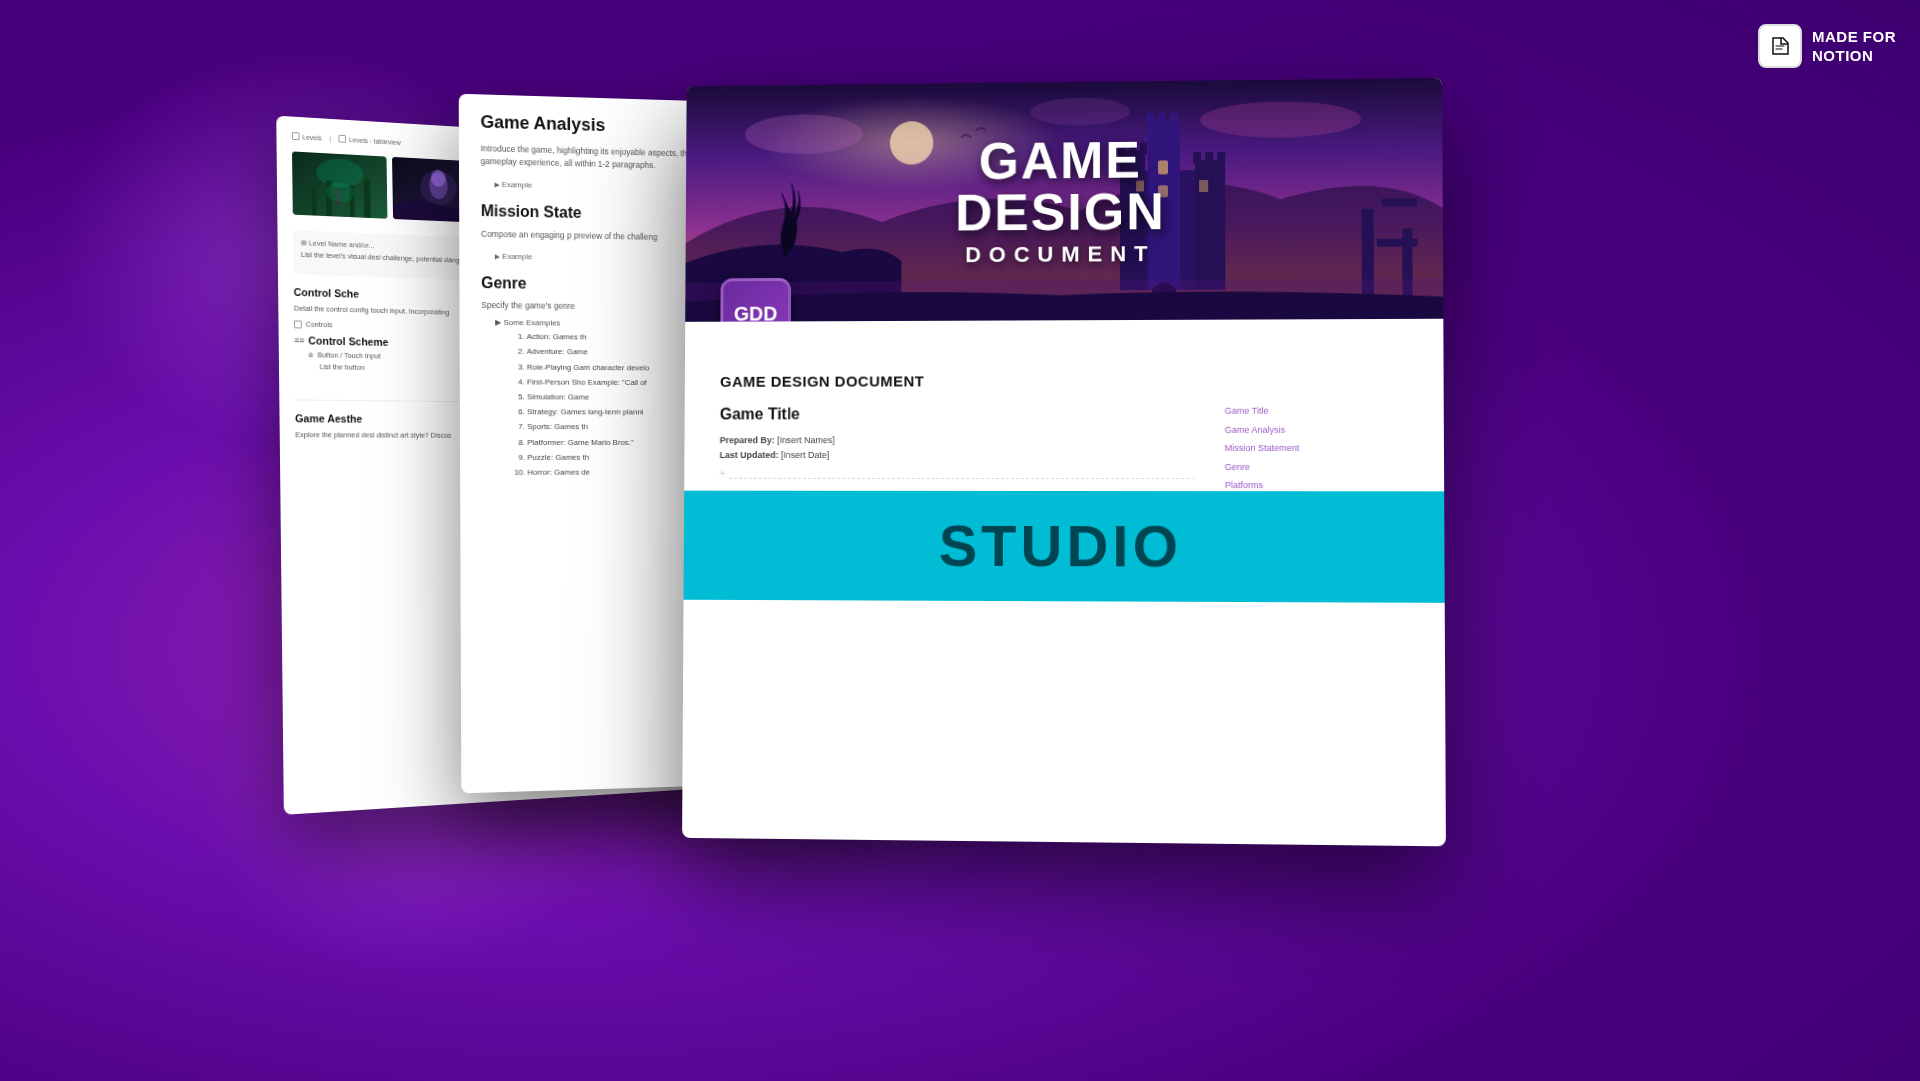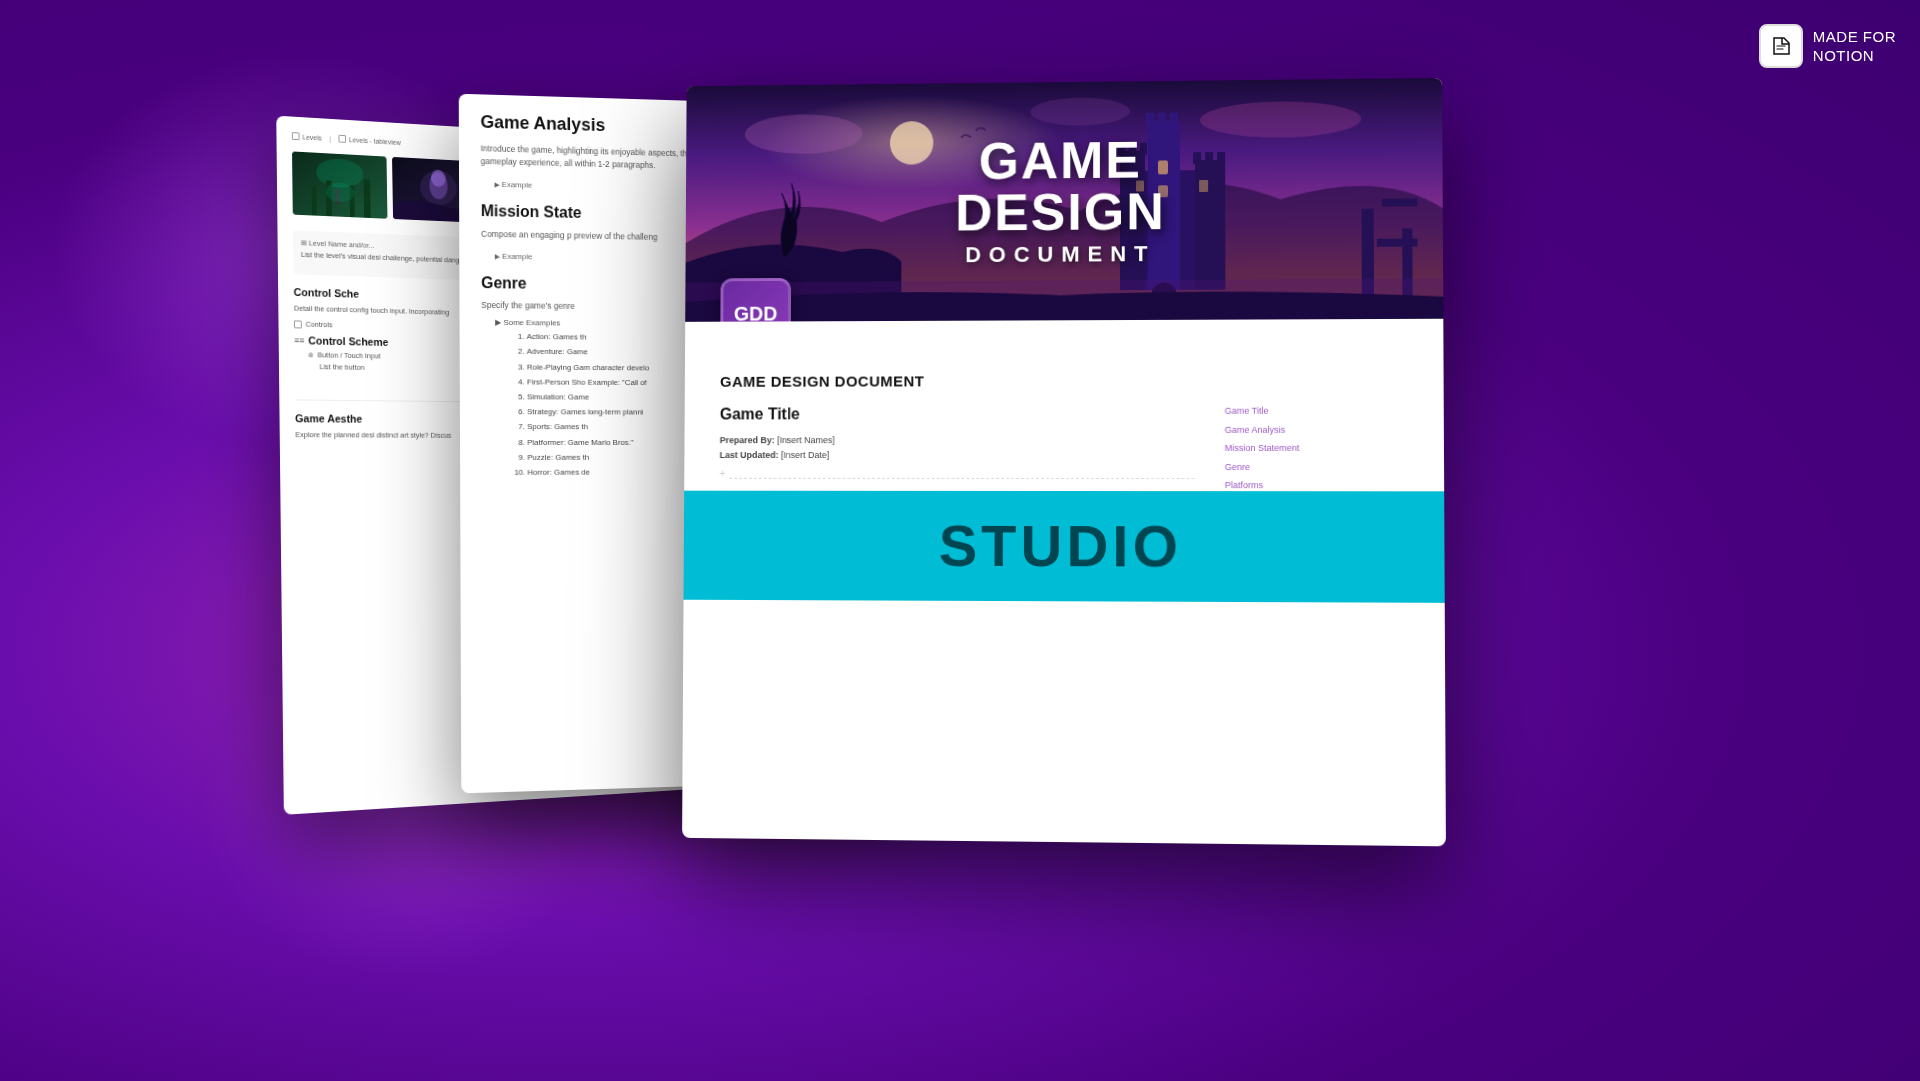--- a/index.html
+++ b/index.html
@@ -62,21 +62,21 @@
       justify-content: center;
       font-size: 20px;
       font-weight: 900;
       color: black;
       border: 2px solid #ddd;
     }
 
     .notion-text {
       color: white;
       font-size: 15px;
-      font-weight: 400;
+      font-weight: 700;
       line-height: 1.3;
       letter-spacing: 0.5px;
       text-transform: uppercase;
     }
 
     
     .panels-container {
       position: absolute;
       top: 80px;
       left: 50%;

